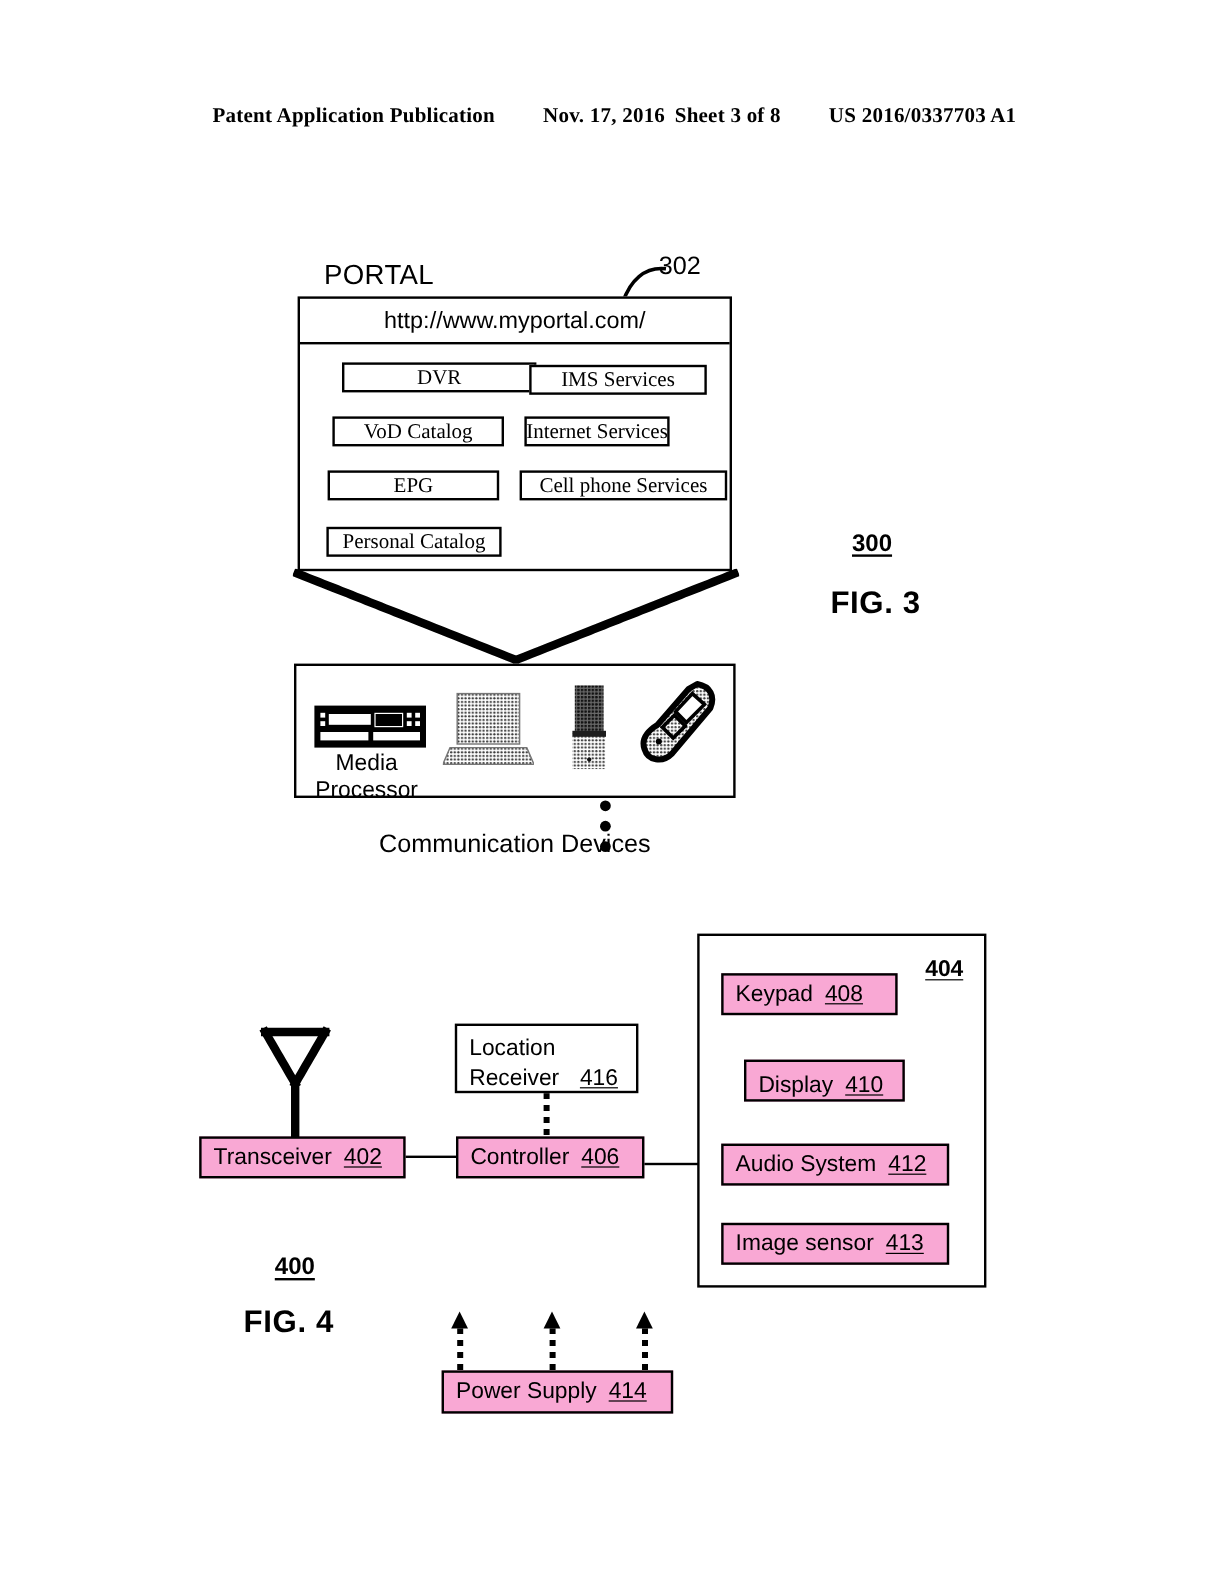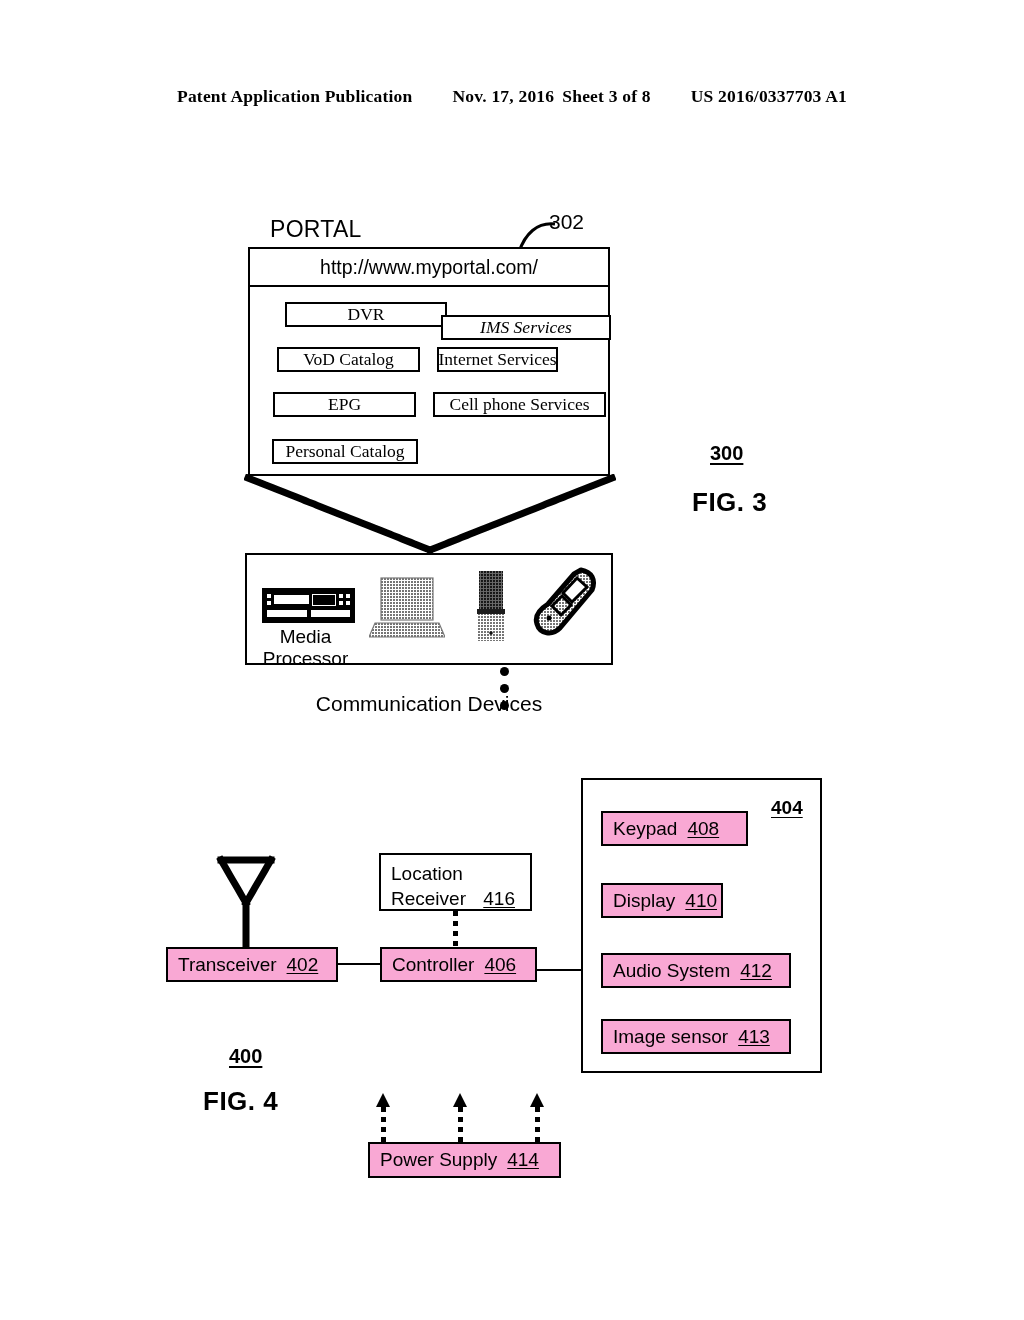--- a/index.html
+++ b/index.html
@@ -231,21 +231,21 @@
     <div class="portal-btn" style="left:27px; top:98px; width:143px;">
       <span>VoD Catalog</span>
     </div>
     <div class="portal-btn" style="left:23px; top:143px; width:143px;">
       <span>EPG</span>
     </div>
     <div class="portal-btn" style="left:22px; top:190px; width:146px;">
       <span>Personal Catalog</span>
     </div>
 
-    <div class="portal-btn" style="left:191px; top:66px; width:170px;font-style:italic;">
+    <div class="portal-btn" style="left:191px; top:55px; width:148px;">
       <span>IMS Services</span>
     </div>
     <div class="portal-btn" style="left:187px; top:98px; width:121px;">
       <span>Internet Services</span>
     </div>
     <div class="portal-btn" style="left:183px; top:143px; width:173px;">
       <span>Cell phone Services</span>
     </div>
 
     <div id="fig3-dots">
@@ -326,21 +326,21 @@
 <div>
 
   <div id="fig4-404-box" class="box"></div>
   <div class="reftag" style="left:771px; top:797px; font-size:19px;">404</div>
 
   <div class="part-box" style="left:601px; top:811px; width:147px;">
     <span>Keypad</span>
     <span class="refnum">408</span>
   </div>
 
-  <div class="part-box" style="left:601px; top:883px; width:122px;">
+  <div class="part-box" style="left:620px; top:883px; width:134px;align-items:flex-end;">
     <span>Display</span>
     <span class="refnum">410</span>
   </div>
 
   <div class="part-box" style="left:601px; top:953px; width:190px;">
     <span>Audio System</span>
     <span class="refnum">412</span>
   </div>
 
   <div class="part-box" style="left:601px; top:1019px; width:190px;">

